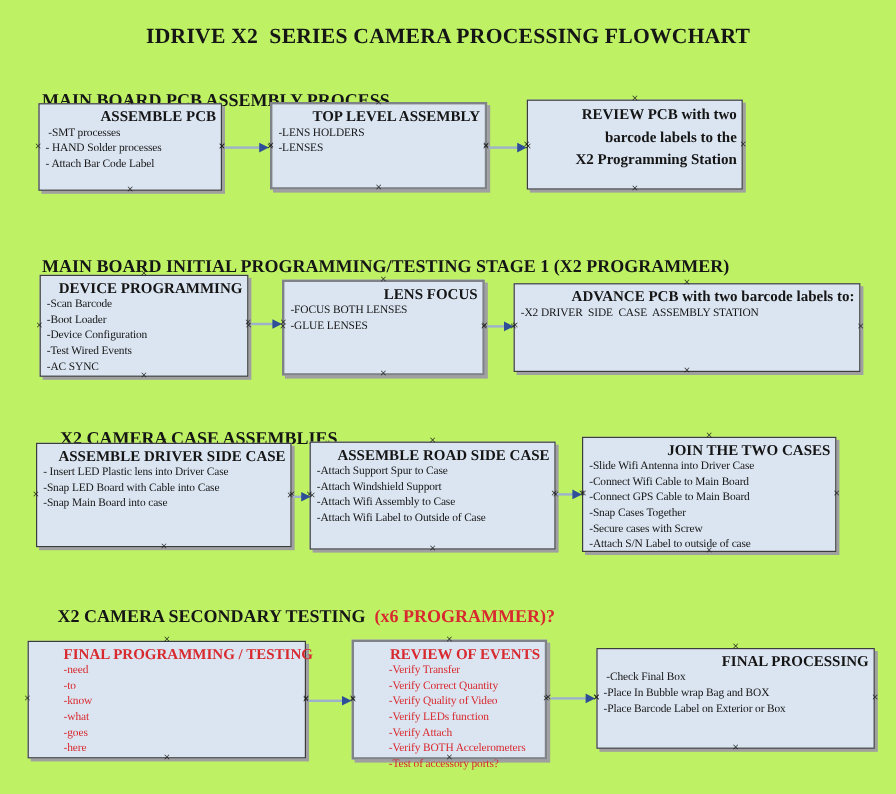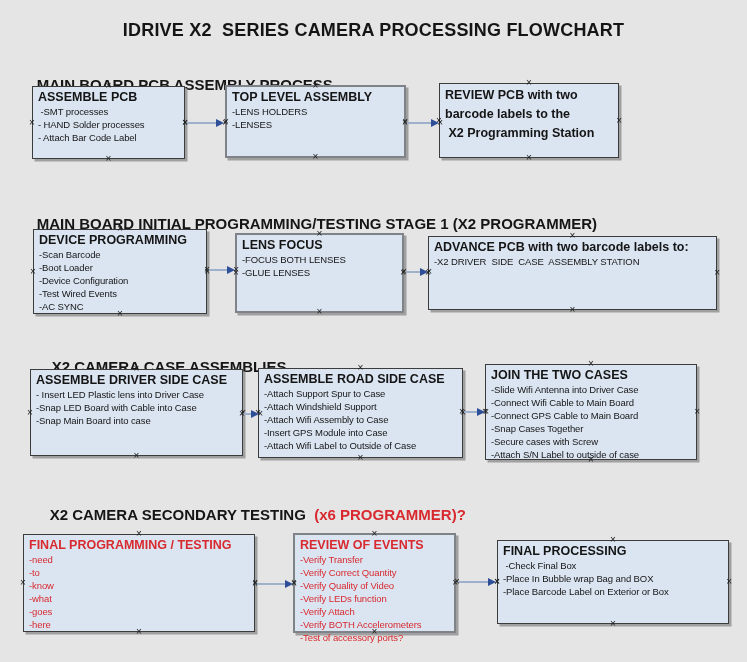--- a/index.html
+++ b/index.html
@@ -1,39 +1,39 @@
 <!DOCTYPE html>
 <html style="--box-fill: #dbe5f1; --box-border: #3c3c3c; --arrow-line: #9db1cc; --arrow-head: #2e4f97; --red: #d8292f;"><head>
 <meta charset="utf-8">
 <style>
   html,body{margin:0;padding:0;background:#fff;}
   #canvas{
-    position:relative;width:747px;height:662px;background:#e5e5e5;
-    font-family:Liberation Sans, sans-serif;color:#151515;overflow:hidden;
+    position:relative;width:747px;height:662px;background:#bef264;
+    font-family:Liberation Serif, serif;color:#151515;overflow:hidden;
   }
   .page-title{
     position:absolute;top:20px;left:0;width:100%;text-align:center;
     font-size:18px;font-weight:bold;letter-spacing:.2px;white-space:pre;
   }
   .sec-h{
     position:absolute;font-size:15px;font-weight:bold;white-space:pre;
   }
   .sec-h .redpart{color:var(--red,#d8292f);text-align:center;}
   .fbox{
     position:absolute;box-sizing:border-box;
     background:var(--box-fill,#dbe5f1);
     border:1.5px solid var(--box-border,#3c3c3c);
     box-shadow:2.5px 2.5px 0 #a0a0a0;
     padding:2px 4px 0 5px;z-index:1;
   }
   .fbox.alt{border:2.5px solid #7f8286;}
-  .btitle{font-weight:bold;font-size:12.5px;line-height:16px;white-space:pre;}
+  .btitle{font-weight:bold;font-size:12.5px;line-height:16px;white-space:pre;text-align:right;}
   .fbox.roomy .btitle{line-height:19px;}
   .bitem{font-size:9.5px;line-height:13px;letter-spacing:-0.1px;white-space:pre;}
-  .fbox.red .btitle,.fbox.red .bitem{color:var(--red,#d8292f);}
+  .fbox.red .btitle,.fbox.red .bitem{color:var(--red,#d8292f);margin-left:24px;}
   .conn{position:absolute;height:8px;z-index:2;}
   .cline{position:absolute;left:1px;right:7px;top:3px;height:2px;background:var(--arrow-line,#9db1cc);}
   .chead{
     position:absolute;right:0;top:0;width:0;height:0;
     border-top:4px solid transparent;border-bottom:4px solid transparent;
     border-left:8px solid var(--arrow-head,#2e4f97);
   }
   .handle{
     position:absolute;font-size:10px;line-height:10px;color:#1d1d1d;
     font-weight:400;z-index:3;pointer-events:none;white-space:nowrap;
@@ -136,21 +136,20 @@
       <span class="handle hb">×</span>
       <span class="handle hl">×</span>
       <span class="handle hr">×</span>
     </div>
 
   <div class="fbox" style="left:258px;top:368px;width:205px;height:90px;">
     <div class="btitle">ASSEMBLE ROAD SIDE CASE</div>
     <div class="bitem">-Attach Support Spur to Case</div>
     <div class="bitem">-Attach Windshield Support</div>
     <div class="bitem">-Attach Wifi Assembly to Case</div>
-    <div class="bitem">-Insert GPS Module into Case</div>
     <div class="bitem">-Attach Wifi Label to Outside of Case</div>
   <span class="handle ht">×</span>
       <span class="handle hb">×</span>
       <span class="handle hl">×</span>
       <span class="handle hr">×</span>
     </div>
 
   <div class="fbox" style="left:485px;top:364px;width:212px;height:96px;">
     <div class="btitle">JOIN THE TWO CASES</div>
     <div class="bitem">-Slide Wifi Antenna into Driver Case</div>

